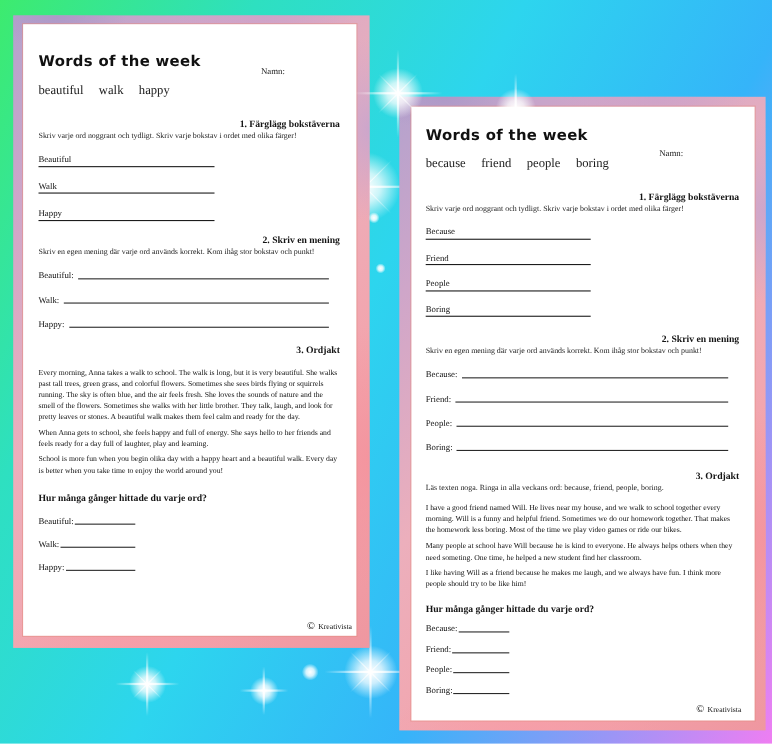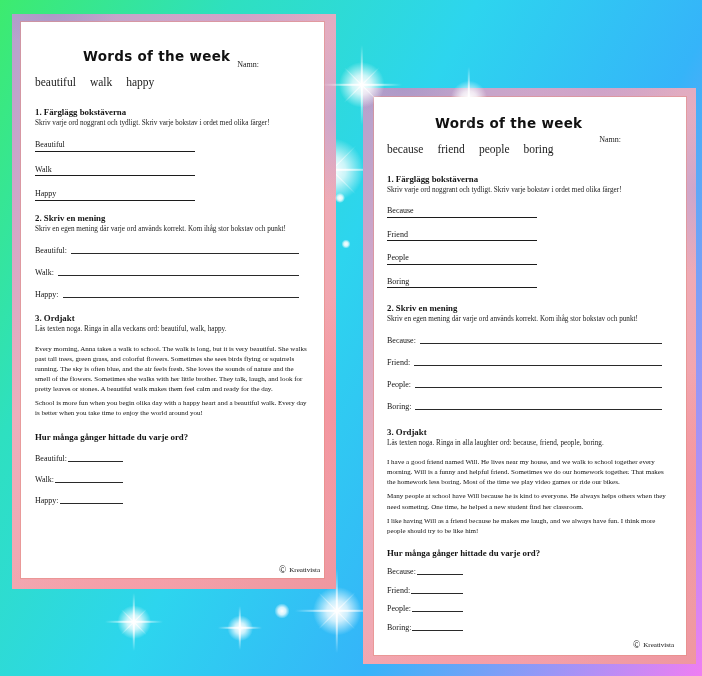--- a/index.html
+++ b/index.html
@@ -42,27 +42,27 @@
   .sheet.s1{left:363px;top:88px;width:333px;height:576px;padding:9px 10px 9px 11px;}
 
   .paper{position:relative;width:100%;height:100%;box-sizing:border-box;background:#ffffff;
     box-shadow:0 0 0 1px rgba(228,140,132,.55);overflow:hidden;color:#141414;}
   .s0 .paper{padding:12px 15px 10px 14px;}
   .s1 .paper{padding:12px 14px 10px 13px;}
 
   .namn{position:absolute;top:6px;right:65px;font-size:8px;color:#222;margin-top:32px;}
 
   .title{font-family:"DejaVu Sans","Liberation Sans",sans-serif;font-weight:800;font-size:13.5px;
-    letter-spacing:.3px;color:#111;margin-left:48px;}
+    letter-spacing:.3px;color:#111;}
   .s0 .title{margin-top:14px;}
   .s1 .title{margin-top:6px;}
 
   .words{display:flex;gap:14px;font-size:11.5px;margin-top:12px;color:#1b1b1b;}
 
-  .sec-h{font-size:8.8px;font-weight:bold;}
+  .sec-h{font-size:8.8px;font-weight:bold;text-align:right;}
   .sec-i{font-size:7.2px;margin-top:2px;color:#222;}
 
   .sec1{margin-top:19px;}
   .wline{border-bottom:1px solid #1c1c1c;font-size:8px;padding-bottom:1.5px;}
   .s0 .wline{width:160px;margin-top:13px;}
   .s1 .wline{width:150px;margin-top:12px;}
 
   .sec2{margin-top:12px;}
   .s1 .sec2{margin-top:15px;}
   .rline{display:flex;align-items:flex-end;font-size:8px;}
@@ -168,23 +168,23 @@
           </div>
           <div class="rline">
             <span>Happy:</span>
             <span class="rule"></span>
           </div>
         </div>
     </div>
 
     <div class="sec3">
       <div class="sec-h">3. Ordjakt</div>
-      <div class="sec-i">Läs texten noga. Ringa in alla veckans ord: beautiful, walk, happy.</div>
       <div>
           <p class="para">Every morning, Anna takes a walk to school. The walk is long, but it is very beautiful. She walks past tall trees, green grass, and colorful flowers. Sometimes she sees birds flying or squirrels running. The sky is often blue, and the air feels fresh. She loves the sounds of nature and the smell of the flowers. Sometimes she walks with her little brother. They talk, laugh, and look for pretty leaves or stones. A beautiful walk makes them feel calm and ready for the day.</p>
+          <p class="para">When Anna gets to school, she feels happy and full of energy. She says hello to her friends and feels ready for a day full of laughter, play and learning.</p>
           <p class="para">School is more fun when you begin olika day with a happy heart and a beautiful walk. Every day is better when you take time to enjoy the world around you!</p>
         </div>
     </div>
 
     <div class="count-q">Hur många gånger hittade du varje ord?</div>
     <div>
         <div class="cline">
           <span>Beautiful:</span>
           <span class="rule"></span>
         </div>
@@ -245,21 +245,21 @@
           </div>
           <div class="rline">
             <span>Boring:</span>
             <span class="rule"></span>
           </div>
         </div>
     </div>
 
     <div class="sec3">
       <div class="sec-h">3. Ordjakt</div>
-      <div class="sec-i">Läs texten noga. Ringa in alla laughter ord: because, friend, people, boring.</div>
+      <div class="sec-i">Läs texten noga. Ringa in alla veckans ord: because, friend, people, boring.</div>
       <div>
           <p class="para">I have a good friend named Will. He lives near my house, and we walk to school together every morning. Will is a funny and helpful friend. Sometimes we do our homework together. That makes the homework less boring. Most of the time we play video games or ride our bikes.</p>
           <p class="para">Many people at school have Will because he is kind to everyone. He always helps others when they need someting. One time, he helped a new student find her classroom.</p>
           <p class="para">I like having Will as a friend because he makes me laugh, and we always have fun. I think more people should try to be like him!</p>
         </div>
     </div>
 
     <div class="count-q">Hur många gånger hittade du varje ord?</div>
     <div>
         <div class="cline">

